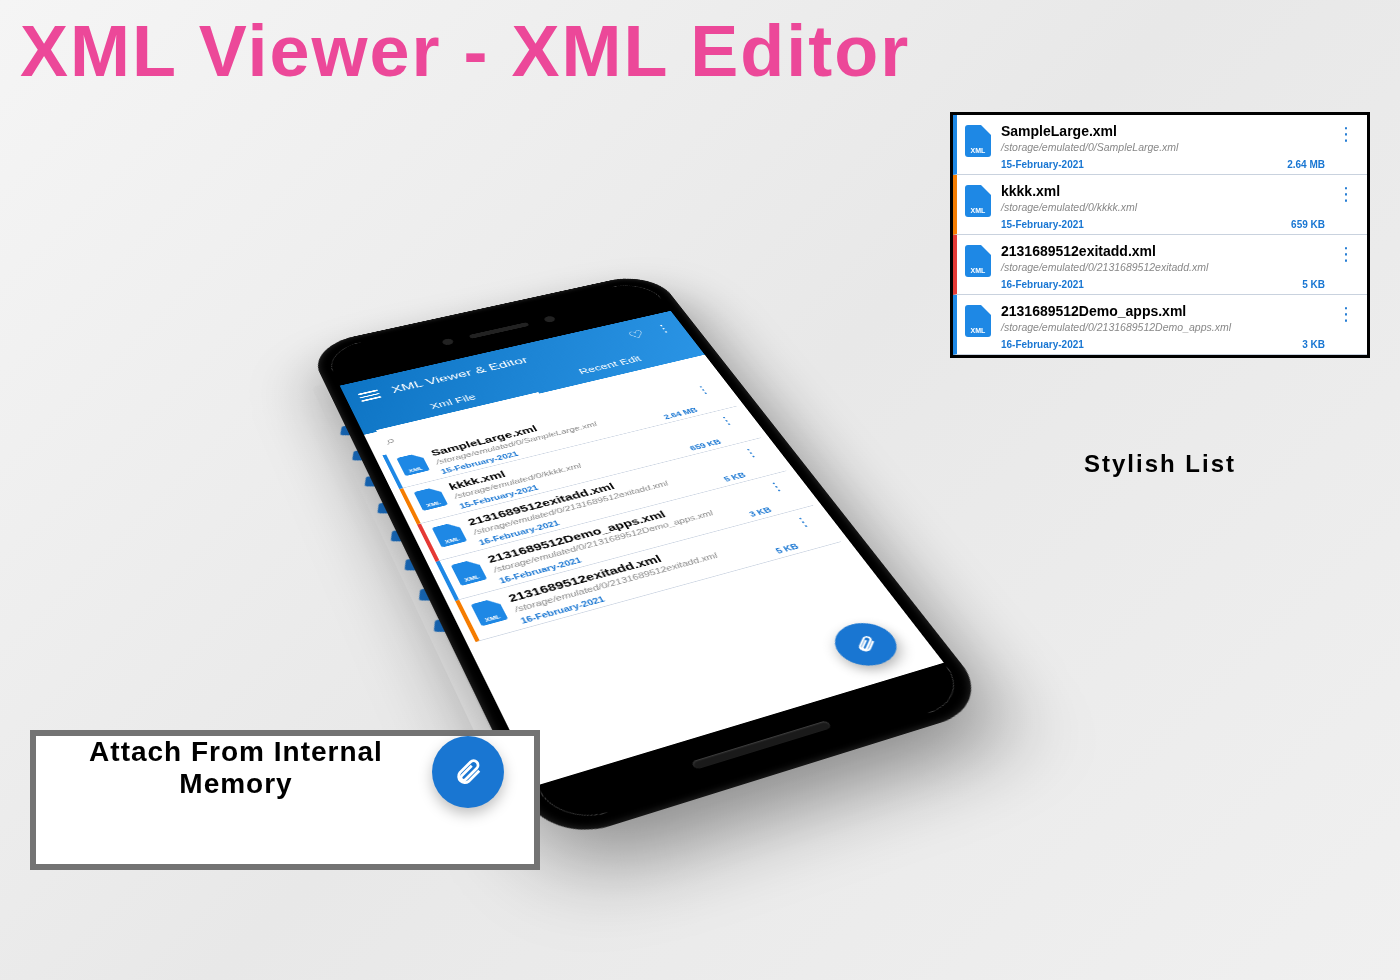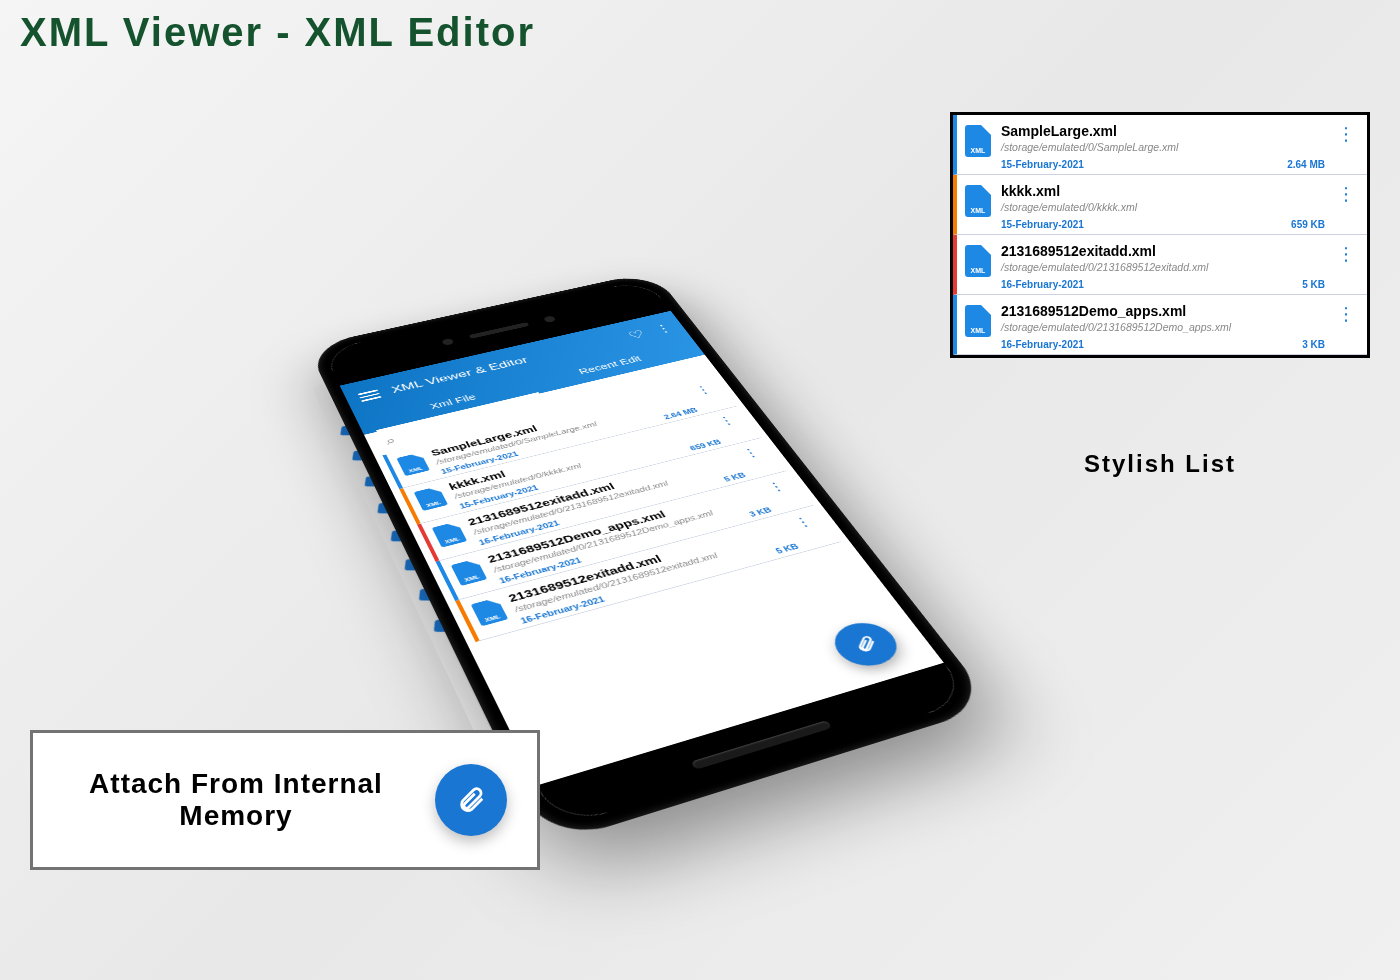--- a/index.html
+++ b/index.html
@@ -8,24 +8,24 @@
     height: 980px;
     background: linear-gradient(135deg, #f5f5f5 0%, #e8e8e8 50%, #f0f0f0 100%);
     font-family: -apple-system, BlinkMacSystemFont, "Segoe UI", Arial, sans-serif;
     position: relative;
     overflow: hidden;
   }
   .main-title {
     position: absolute;
     top: 10px;
     left: 20px;
-    font-size: 40px;
+    font-size: 72px;
     font-weight: 700;
     letter-spacing: 2px;
-    color: #14532d;
+    color: #ec4899;
     text-align: center;
   }
   .phone-container {
     position: absolute;
     top: 110px;
     left: 200px;
     width: 820px;
     height: 820px;
     perspective: 1800px;
     perspective-origin: 50% 50%;
@@ -148,22 +148,22 @@
     width:420px; border:3px solid #000; background:#fff;
   }
   .right-panel .file-row { margin:0; border-bottom:1px solid #c9d2de;}
   .right-caption {
     position:absolute; top:450px; right:60px; width:360px;
     text-align:center; font-size:24px; font-weight:700; letter-spacing:2px;
   }
 
   .attach-callout {
     position:absolute; left:30px; bottom:110px;
-    width:510px; height:140px; border:3px solid #737373; background:#fff;
-    display:flex; align-items:center; gap:26px; padding:0 30px;
+    width:510px; height:140px; border:6px solid #737373; background:#fff;
+    display:flex; gap:26px; padding:0 30px;
   }
   .attach-text { font-size:28px; font-weight:700; letter-spacing:1px; text-align:center; flex:1;}
   .attach-fab {
     width:72px; height:72px; border-radius:50%; background:#1976d2;
     display:flex; align-items:center; justify-content:center;
     box-shadow:0 6px 14px rgba(0,0,0,0.25);
   }
   .attach-fab .attach-icon { width:30px; height:30px;}
   .home-bar {
     position:absolute; bottom:16px; left:50%; transform:translateX(-50%);

